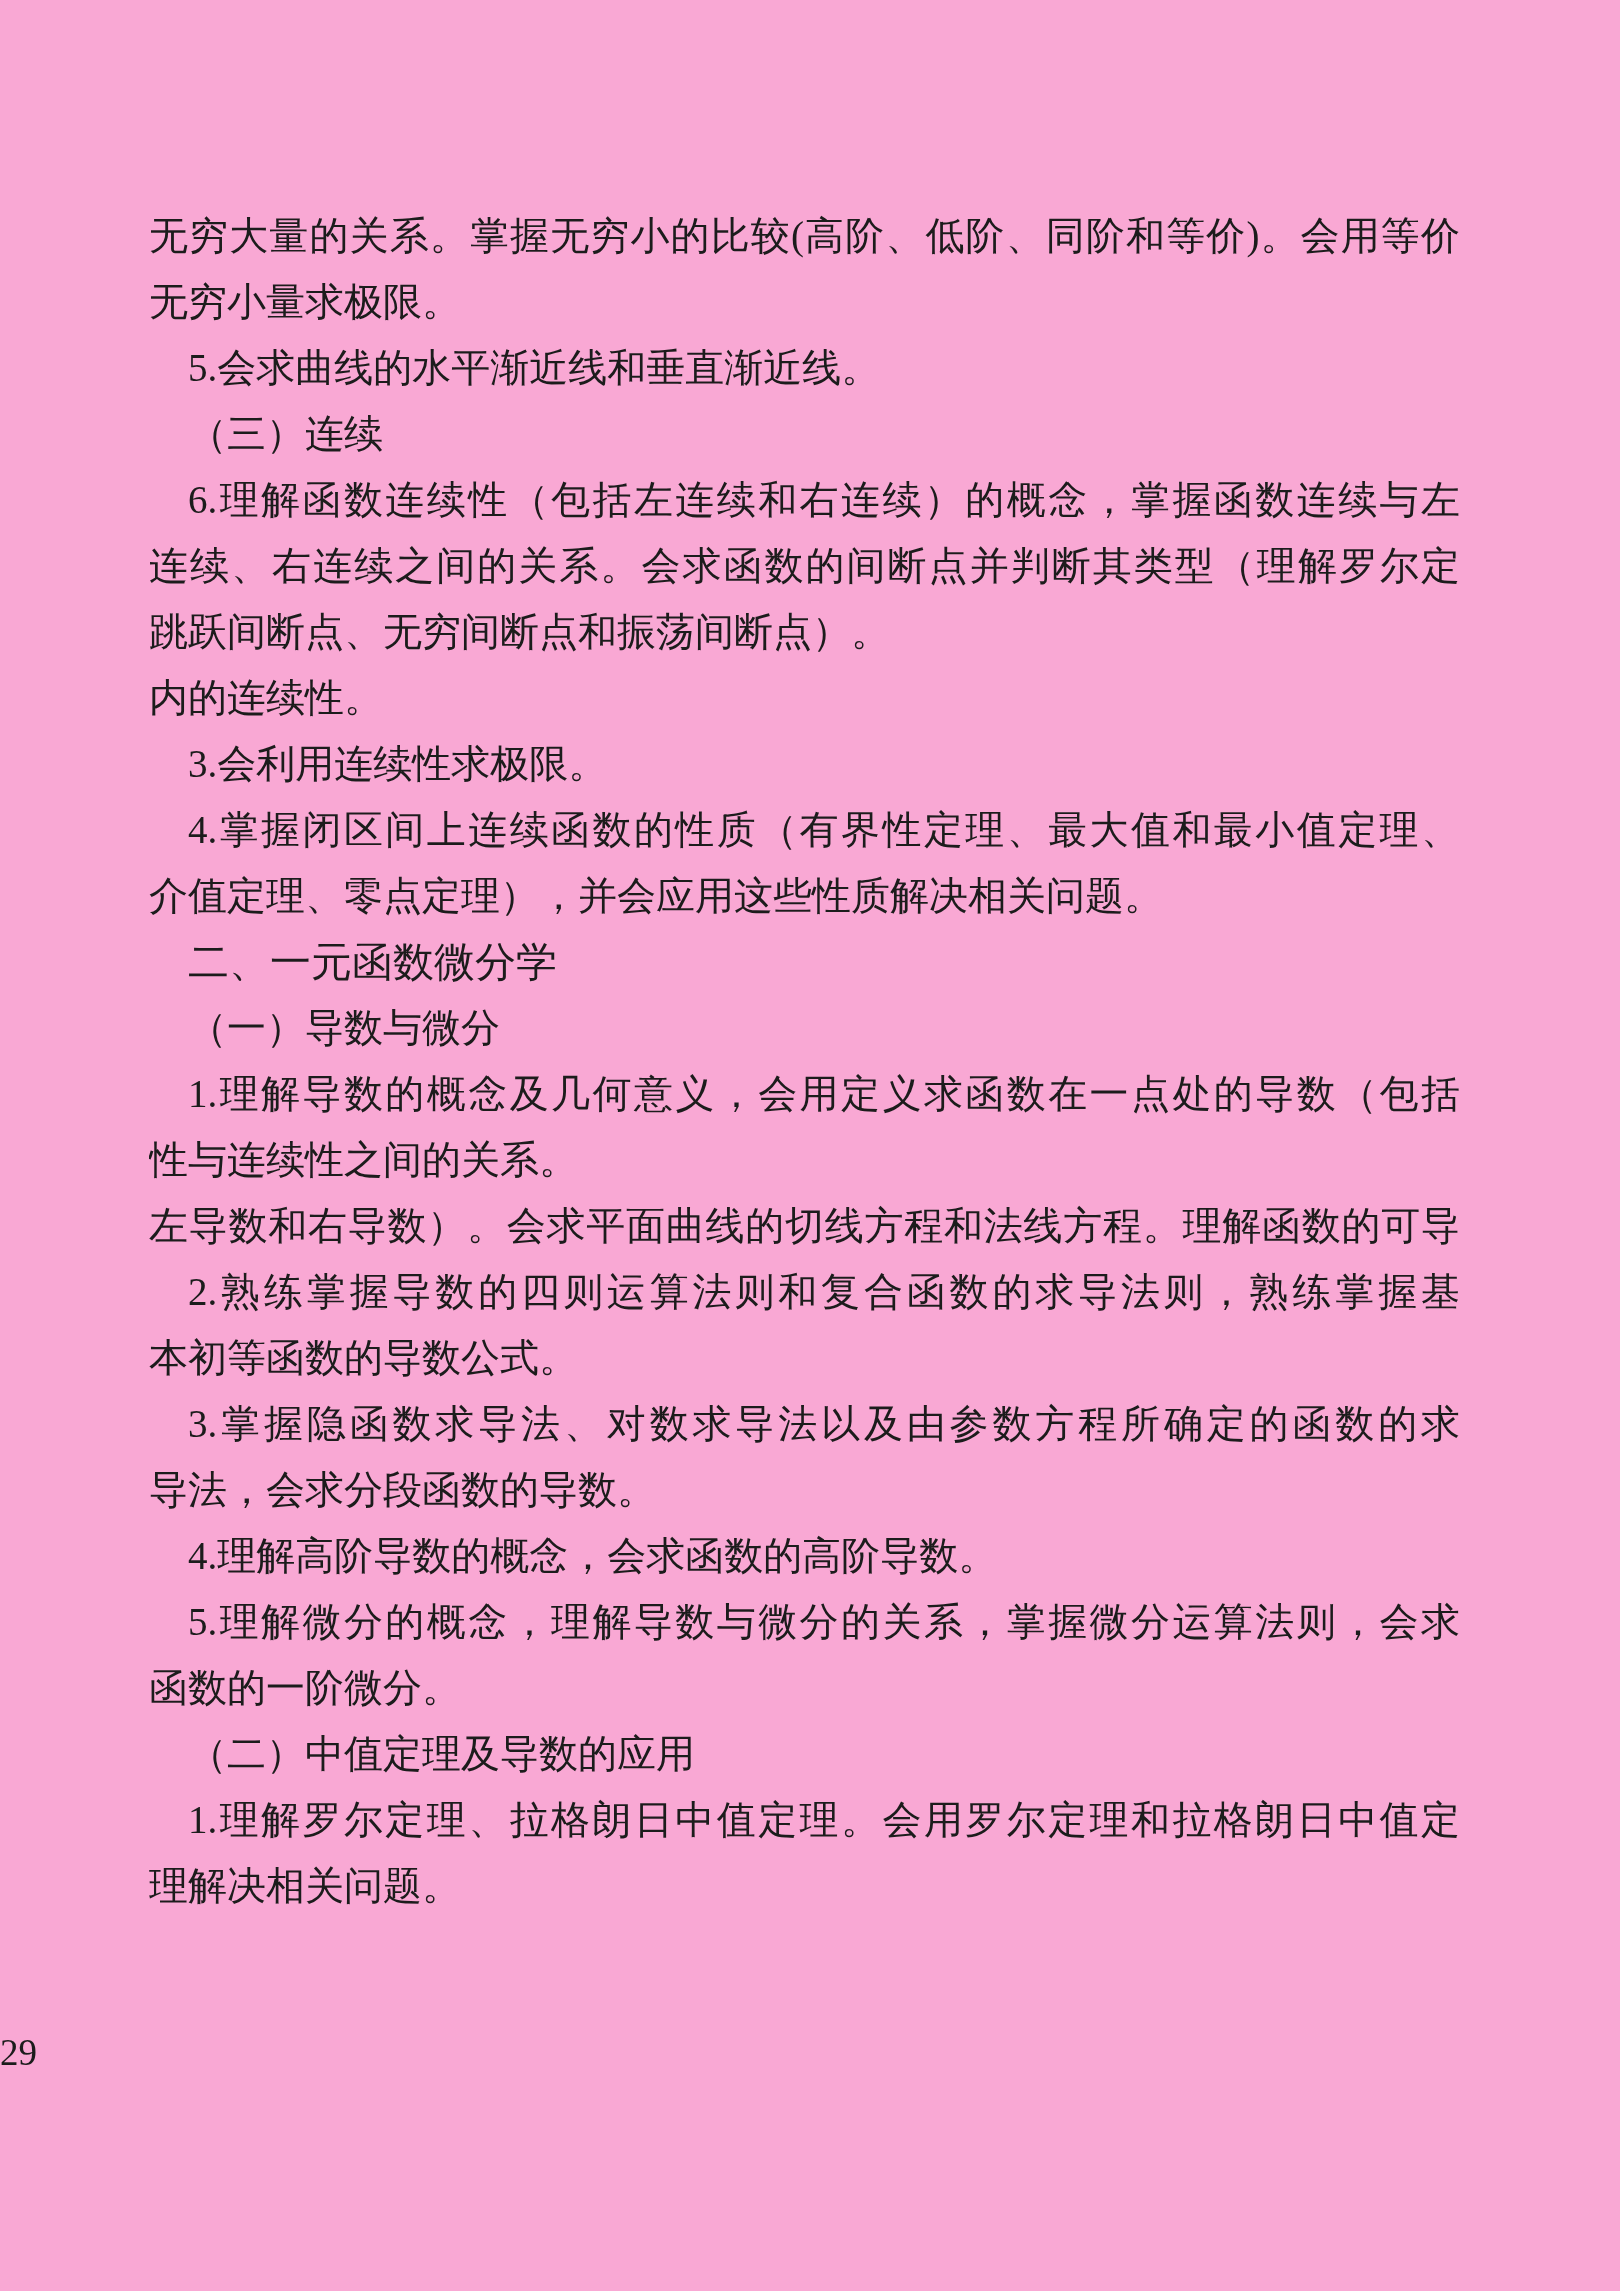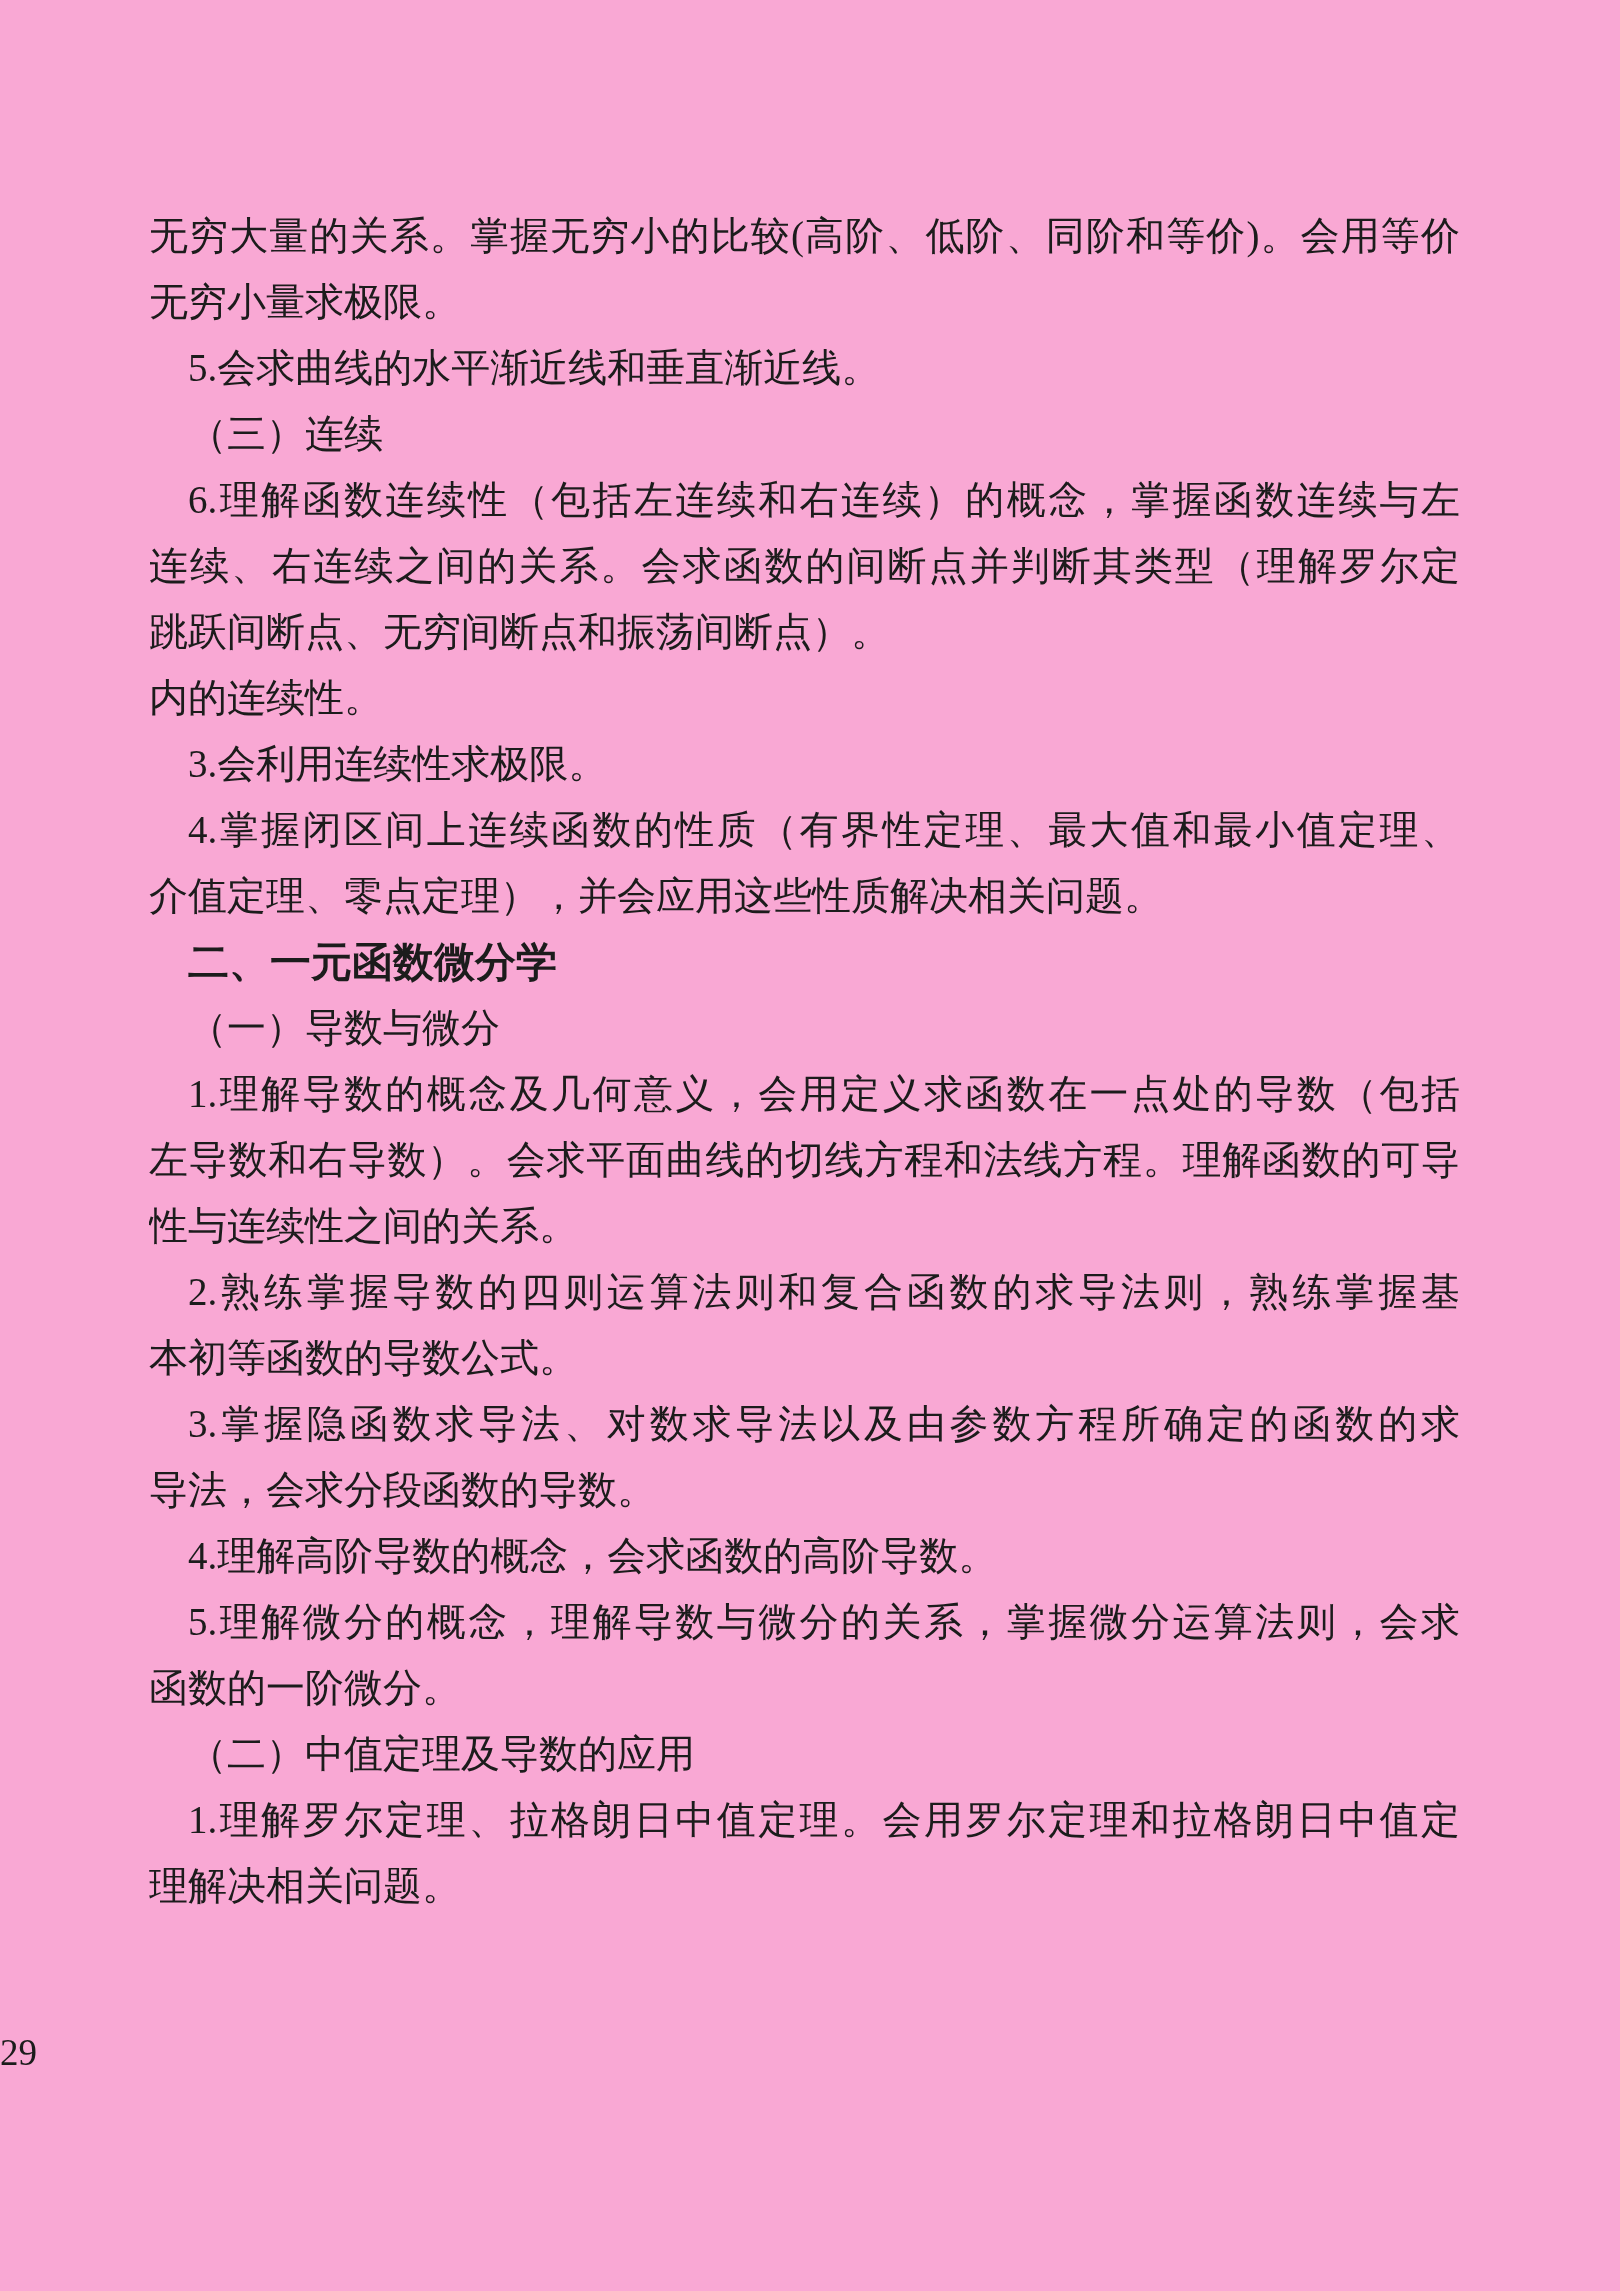--- a/index.html
+++ b/index.html
@@ -32,21 +32,21 @@
     overflow: hidden;
   }
   .line.indent {
     padding-left: 39px;
   }
   .line.stretch {
     text-align-last: justify;
   }
   .line.heading {
     font-family: "Liberation Sans", sans-serif;
-    font-weight: 700;
+    font-weight: 400;
     font-size: 41px;
   }
   .page-number {
     position: absolute;
     top: 2031px;
     left: 0;
     width: 100%;
     text-align: left;
     font-size: 37px;
     line-height: 43px;
@@ -65,22 +65,22 @@
     <div class="line indent stretch">6.理解函数连续性（包括左连续和右连续）的概念，掌握函数连续与左</div>
     <div class="line stretch">连续、右连续之间的关系。会求函数的间断点并判断其类型（理解罗尔定理、</div>
     <div class="line">跳跃间断点、无穷间断点和振荡间断点）。</div>
     <div class="line">内的连续性。</div>
     <div class="line indent">3.会利用连续性求极限。</div>
     <div class="line indent stretch">4.掌握闭区间上连续函数的性质（有界性定理、最大值和最小值定理、</div>
     <div class="line">介值定理、零点定理），并会应用这些性质解决相关问题。</div>
     <div class="line indent heading">二、一元函数微分学</div>
     <div class="line indent">（一）导数与微分</div>
     <div class="line indent stretch">1.理解导数的概念及几何意义，会用定义求函数在一点处的导数（包括</div>
+    <div class="line">性与连续性之间的关系。</div>
     <div class="line stretch">左导数和右导数）。会求平面曲线的切线方程和法线方程。理解函数的可导</div>
-    <div class="line">性与连续性之间的关系。</div>
     <div class="line indent stretch">2.熟练掌握导数的四则运算法则和复合函数的求导法则，熟练掌握基</div>
     <div class="line">本初等函数的导数公式。</div>
     <div class="line indent stretch">3.掌握隐函数求导法、对数求导法以及由参数方程所确定的函数的求</div>
     <div class="line">导法，会求分段函数的导数。</div>
     <div class="line indent">4.理解高阶导数的概念，会求函数的高阶导数。</div>
     <div class="line indent stretch">5.理解微分的概念，理解导数与微分的关系，掌握微分运算法则，会求</div>
     <div class="line">函数的一阶微分。</div>
     <div class="line indent">（二）中值定理及导数的应用</div>
     <div class="line indent stretch">1.理解罗尔定理、拉格朗日中值定理。会用罗尔定理和拉格朗日中值定</div>
     <div class="line">理解决相关问题。</div>

